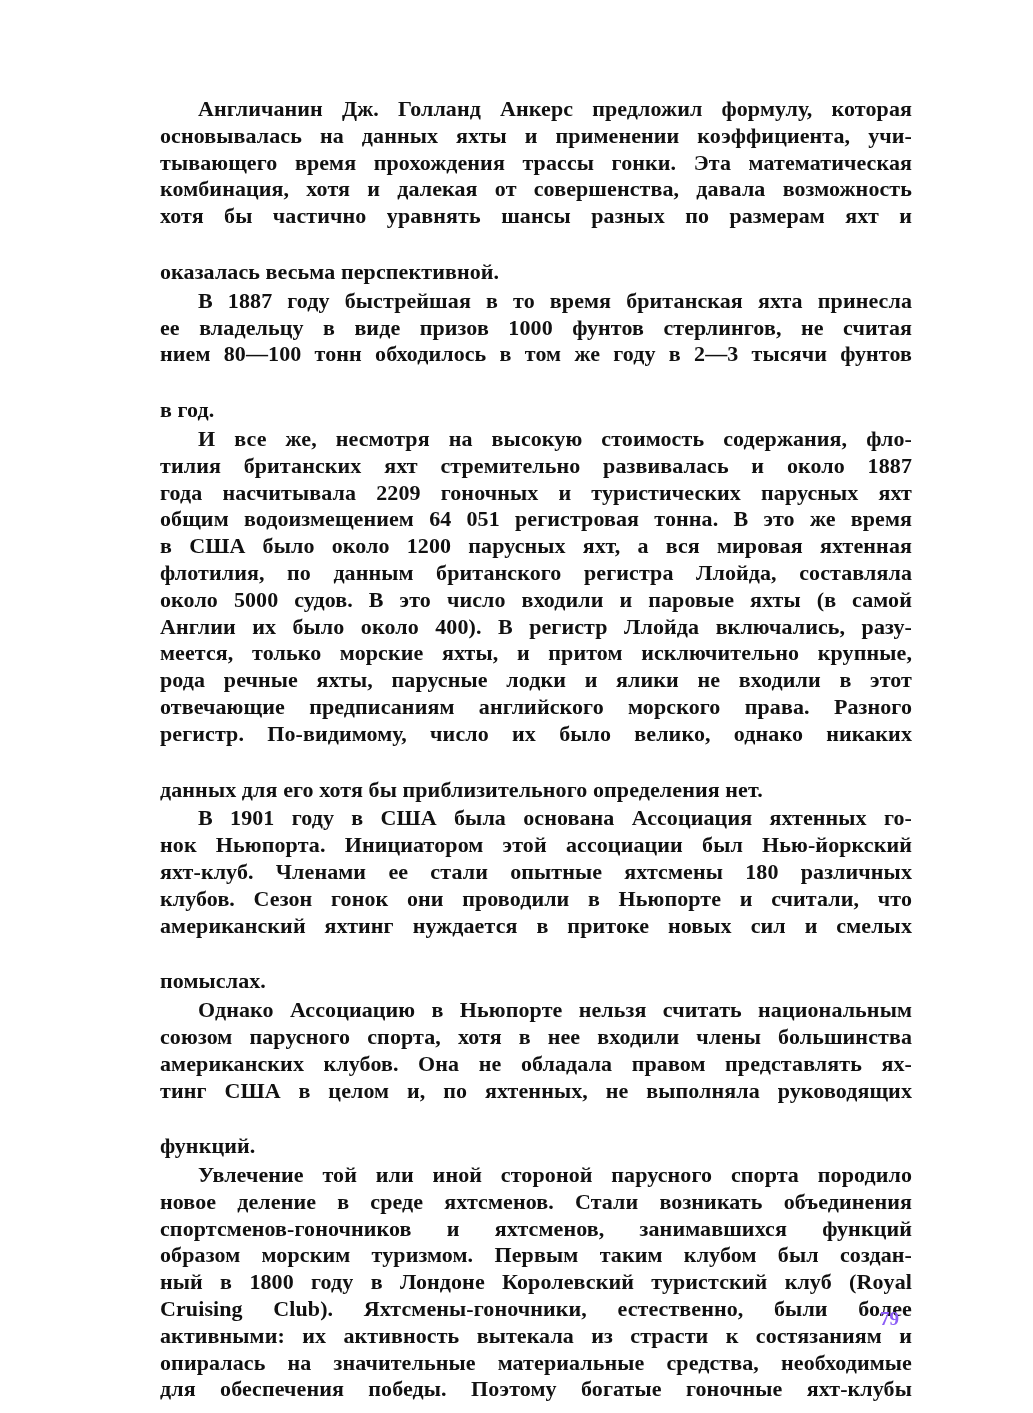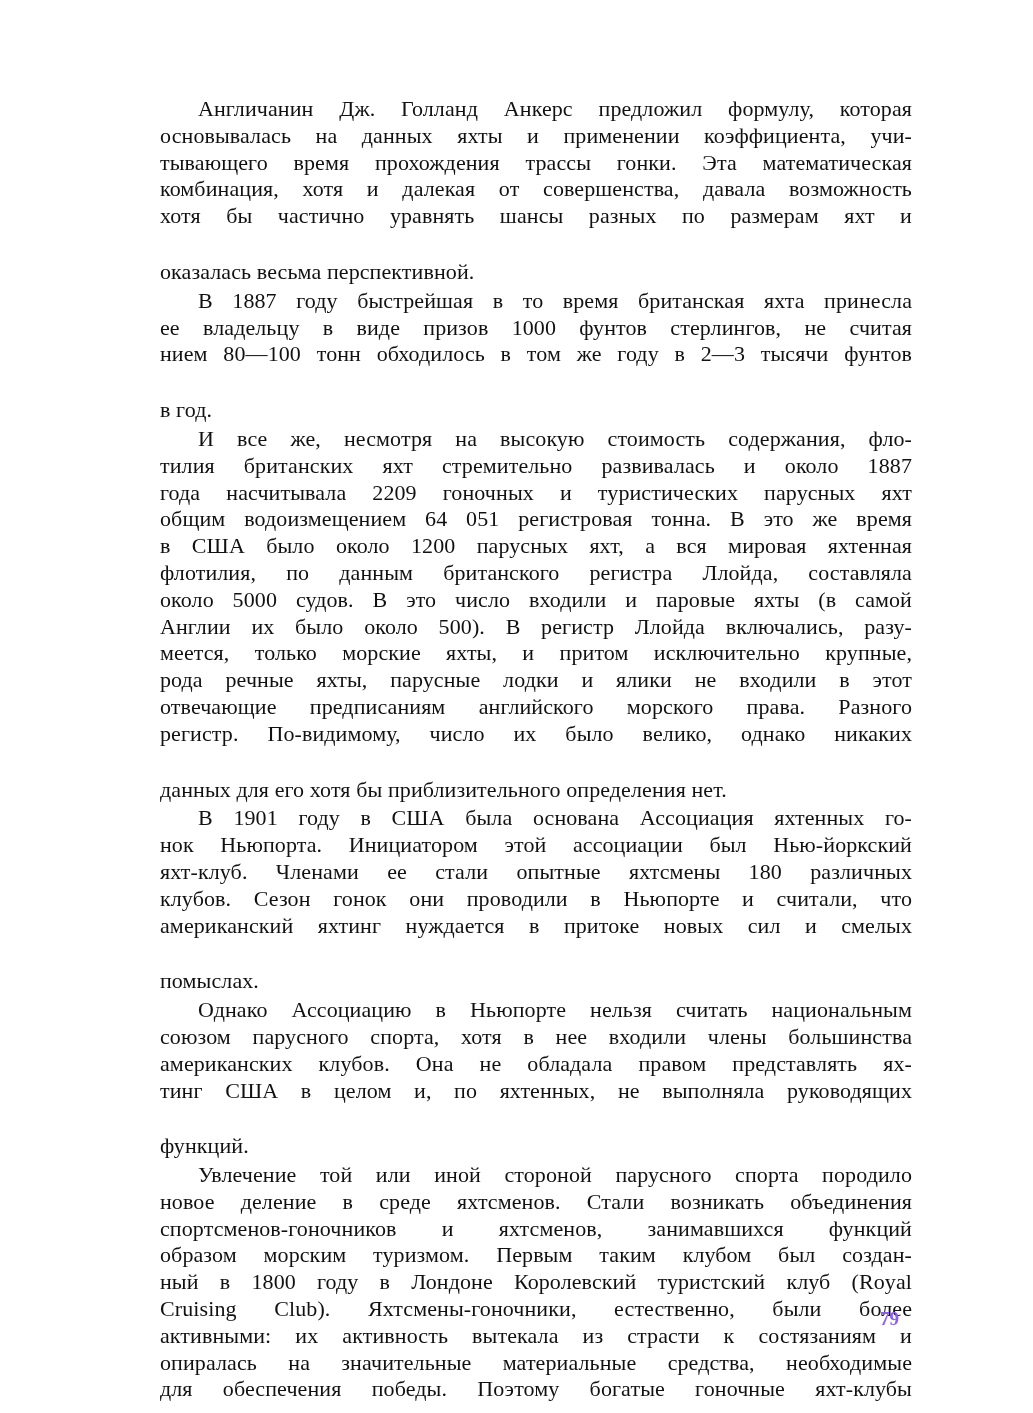--- a/index.html
+++ b/index.html
@@ -6,21 +6,21 @@
   body { width: 1033px; height: 1413px; position: relative; overflow: hidden; }
   .page {
     position: absolute;
     left: 122px;
     top: 96px;
     width: 790px;
     font-family: "Liberation Serif", "DejaVu Serif", serif;
     font-size: 22px;
     line-height: 26.8px;
     color: #111111;
-    font-weight: normal;
+    font-weight: bold;
     letter-spacing: 0.1px;
   }
   .para {
     margin: 0 0 0 0;
     text-indent: 38px;
     text-align: justify;
     text-align-last: left;
   }
   .line {
     display: block;
@@ -66,21 +66,21 @@
   <div class="para-gap"></div>
 
   <div class="para">
     <span class="line first">И все же, несмотря на высокую стоимость содержания, фло-</span>
     <span class="line">тилия британских яхт стремительно развивалась и около 1887</span>
     <span class="line">года насчитывала 2209 гоночных и туристических парусных яхт</span>
     <span class="line">общим водоизмещением 64 051 регистровая тонна. В это же время</span>
     <span class="line">в США было около 1200 парусных яхт, а вся мировая яхтенная</span>
     <span class="line">флотилия, по данным британского регистра Ллойда, составляла</span>
     <span class="line">около 5000 судов. В это число входили и паровые яхты (в самой</span>
-    <span class="line">Англии их было около 500). В регистр Ллойда включались, разу-</span>
+    <span class="line">Англии их было около 400). В регистр Ллойда включались, разу-</span>
     <span class="line">меется, только морские яхты, и притом исключительно крупные,</span>
     <span class="line">рода речные яхты, парусные лодки и ялики не входили в этот</span>
     <span class="line">отвечающие предписаниям английского морского права. Разного</span>
     <span class="line">регистр. По-видимому, число их было велико, однако никаких</span>
     <span class="line last">данных для его хотя бы приблизительного определения нет.</span>
   </div>
   <div class="para-gap"></div>
 
   <div class="para">
     <span class="line first">В 1901 году в США была основана Ассоциация яхтенных го-</span>

